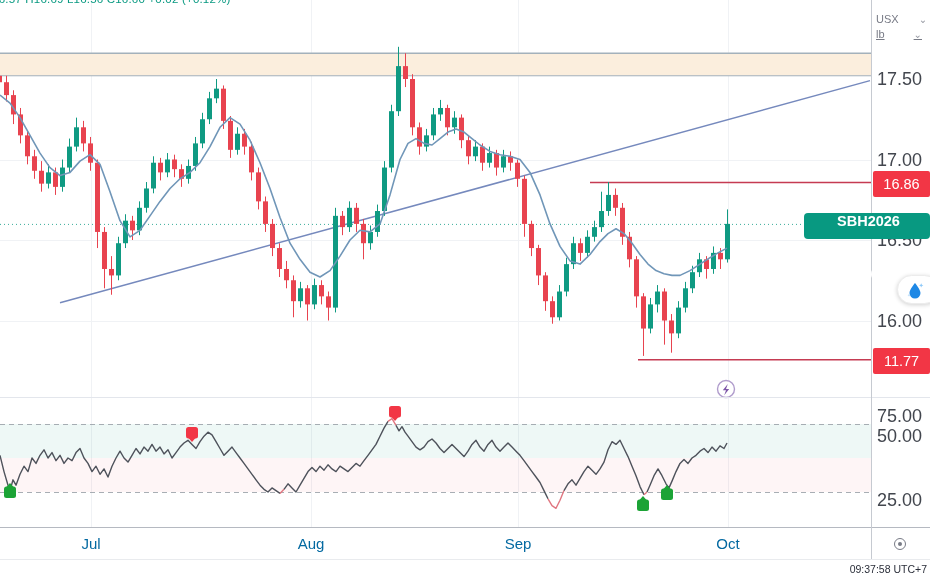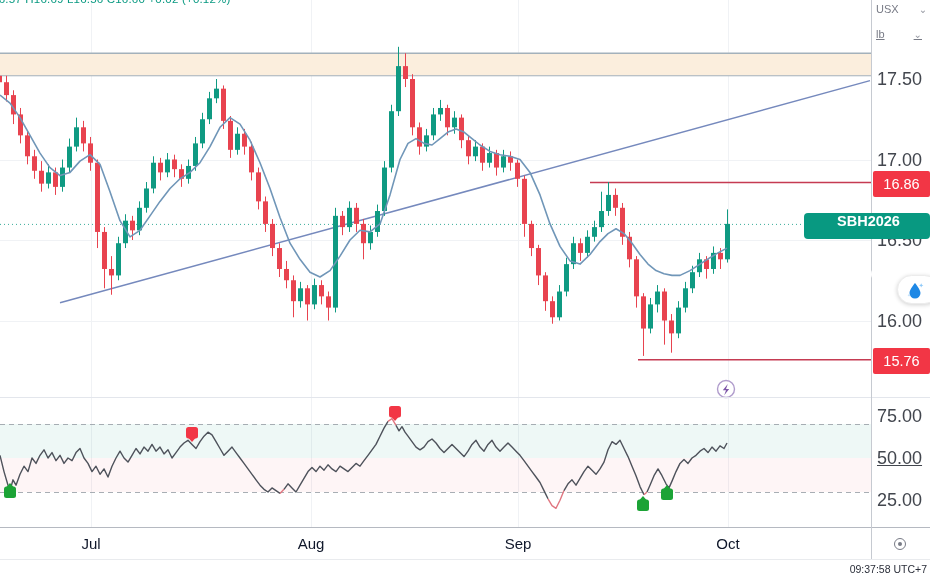--- a/index.html
+++ b/index.html
@@ -11,21 +11,21 @@
     white-space:nowrap; color:#089981; }
   .unit-sel { position:absolute; left:876px; width:50px; display:flex; justify-content:space-between;
     align-items:center; font-size:11px; color:#787b86; cursor:pointer; }
   .unit-sel .chev { font-size:10px; color:#9598a1; margin-right:4px; }
   .plabel { position:absolute; left:877px; font-size:18px; color:#42464e; height:18px; line-height:18px; }
   .badge { position:absolute; left:873px; right:0; height:26px; border-radius:2px; color:#fff;
     font-size:14.5px; display:flex; align-items:center; justify-content:center; }
   .badge.symbol { left:804px; justify-content:space-between; padding:0 6px 0 9px; border-radius:4px;flex-direction:column; }
   .badge.symbol .nm { font-weight:700; }
   .badge.symbol .pr { font-weight:700;margin-top:37px; }
-  .month-label { position:absolute; transform:translateX(-50%); top:535px; font-size:15px; color:#0f172a;text-align:center; }
+  .month-label { position:absolute; transform:translateX(-50%); top:535px; font-size:15px; color:#0369a1;text-align:center; }
   .clock-wrap { position:absolute; left:889px; top:534px; width:22px; height:20px; display:flex;
     align-items:center; justify-content:center; color:#787b86; }
   .clock-glyph { width:12px; height:12px; border:1.5px solid #787b86; border-radius:50%;
     display:flex; align-items:center; justify-content:center; }
   .clock-glyph i { width:4px; height:4px; background:#787b86; border-radius:50%; display:block; }
   .timestamp { position:absolute; right:3px; top:563px; font-size:10.5px; color:#2a2e39; }
   .droplet-pill { position:absolute; left:897px; top:275px; width:42px; height:29px; background:#fff;
     border:1px solid #ececec; border-radius:15px; box-shadow:0 1px 4px rgba(0,0,0,.18);
     display:flex; align-items:center; cursor:pointer; }
   .droplet-pill svg { margin-left:7px; }
@@ -321,56 +321,56 @@
       <g>
         <line x1="0" y1="397.5" x2="930" y2="397.5" stroke="#e3e6ec"></line>
         <line x1="0" y1="527.5" x2="930" y2="527.5" stroke="#b5b9c1"></line>
         <line x1="0" y1="559.5" x2="930" y2="559.5" stroke="#e9ebee"></line>
         <line x1="871.5" y1="0" x2="871.5" y2="559" stroke="#c6cad1"></line>
       </g>
     </svg>
 
   <div class="ohlc-readout">O16.57 H16.69 L16.56 C16.60 +0.02 (+0.12%)</div>
 
-  <div class="unit-sel" style="top:3px;gap:20px;">
+  <div class="unit-sel" style="top:13px;gap:20px;">
     <span>USX</span>
     <span class="chev">⌄</span>
   </div>
   <div class="unit-sel" style="top:28px;text-decoration:underline;">
     <span>lb</span>
     <span class="chev">⌄</span>
   </div>
 
   <div id="price-labels">
       <div class="plabel" style="top: 70px;">17.50</div>
       <div class="plabel" style="top: 151px;">17.00</div>
       <div class="plabel" style="top: 231px;">16.50</div>
       <div class="plabel" style="top: 312px;">16.00</div>
     </div>
   <div id="rsi-labels">
       <div class="plabel" style="top: 407px;">75.00</div>
-      <div class="plabel" style="top: 449px; text-decoration: underline;">50.00</div>
+      <div class="plabel" style="top: 427px;">50.00</div>
       <div class="plabel" style="top: 491px;">25.00</div>
     </div>
   <div id="month-labels">
       <div class="month-label" style="left: 91px;">Jul</div>
       <div class="month-label" style="left: 311px;">Aug</div>
       <div class="month-label" style="left: 518px;">Sep</div>
       <div class="month-label" style="left: 728px;">Oct</div>
     </div>
 
   <div class="badge" id="badge-high" style="top: 171px; background: rgb(242, 54, 69);">
     <span>16.86</span>
   </div>
   <div class="badge symbol" id="badge-symbol" style="top: 213px; background: rgb(8, 153, 129);">
     <span class="nm">SBH2026</span>
     <span class="pr">16.60</span>
   </div>
   <div class="badge" id="badge-low" style="top: 348px; background: rgb(242, 54, 69);">
-    <span>15.76</span>
+    <span>11.77</span>
   </div>
 
   <div class="droplet-pill">
     <svg width="20" height="20" viewBox="0 0 20 20">
       <path d="M10,3 C10,3 4.5,9.5 4.5,13 a5.5,5.5 0 0 0 11,0 C15.5,9.5 10,3 10,3 Z" fill="#1e88e5"></path>
       <path d="M16.2,3.2 l0.7,1.5 1.5,0.7 -1.5,0.7 -0.7,1.5 -0.7,-1.5 -1.5,-0.7 1.5,-0.7 Z" fill="#90caf9"></path>
       <path d="M4.0,13.8 l0.5,1.0 1.0,0.5 -1.0,0.5 -0.5,1.0 -0.5,-1.0 -1.0,-0.5 1.0,-0.5 Z" fill="#bbdefb"></path>
     </svg>
   </div>
 

